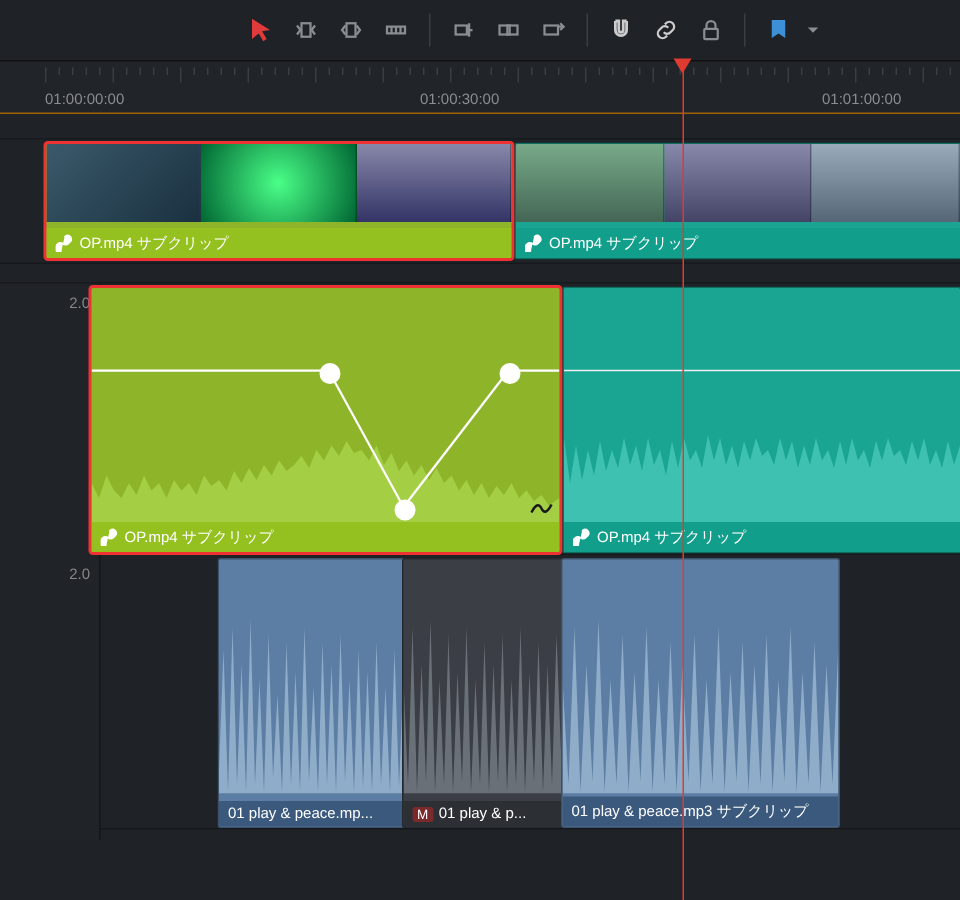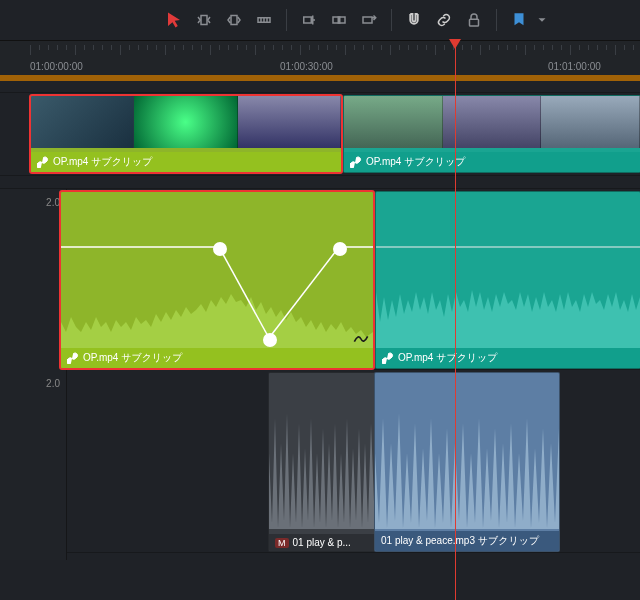--- a/index.html
+++ b/index.html
@@ -1,20 +1,20 @@
 <!DOCTYPE html>
 <html><head>
 <meta charset="utf-8">
 <style>
 body{margin:0;background:#1f2227;font-family:Arial,sans-serif;width:640px;height:600px;overflow:hidden;color:#b0b0b0;font-size:11px}
 .toolbar{height:40px;display:flex;align-items:center;padding-left:160px;gap:2px;background:#1f2227}
 .toolbar .tb{width:28px;height:28px;display:flex;align-items:center;justify-content:center;border-radius:3px;cursor:pointer}
 .toolbar .tb svg{width:18px;height:18px}
 .toolbar .sep{width:1px;height:22px;background:#3a3e44;margin:0 6px}
-.ruler{height:34px;position:relative;background:#212428;border-top:1px solid #111;border-bottom:6px solid #a16207}
+.ruler{height:34px;position:relative;background:#212428;border-top:1px solid #111;border-bottom:1px solid #a16207}
 .playhead{position:absolute;top:40px;bottom:0;width:1px;background:#df3b31;z-index:50;left:455px}
 .playhead::before{content:'';position:absolute;top:-1px;left:-6px;width:0;height:0;border-left:6px solid transparent;border-right:6px solid transparent;border-top:10px solid #df3b31}
 .ruler .tc{position:absolute;top:20px;font-size:10px;color:#8a8d92}
 .ruler .tick{position:absolute;width:1px;background:#3a3e44;top:4px;height:6px}
 .tracks{position:absolute;top:74px;left:0;right:0;bottom:0}
 .track-row{position:relative;border-bottom:1px solid #17191c}
 .track-head{position:absolute;left:0;width:60px;height:100%;background:#202328;border-right:1px solid #151618;display:flex;align-items:flex-start;justify-content:flex-end;padding:8px 6px 0 0;color:#888;font-size:10px}
 .clip{position:absolute;border-radius:2px;overflow:hidden;border:1px solid rgba(0,0,0,0.35)}
 .clip.sel{border:1px solid #e33; box-shadow:0 0 0 1px #e33}
 .clip-label{position:absolute;bottom:0;left:0;right:0;padding:3px 6px;font-size:10px;color:#fff;display:flex;align-items:center;gap:4px;white-space:nowrap;overflow:hidden}
@@ -266,20 +266,28 @@
           </svg>
         <span>OP.mp4 サブクリップ</span>
       </div>
     </div>
   </div>
 
   <div class="track-row" style="height:182px">
     <div class="track-head">
         <span>2.0</span>
       </div>
+    <div class="clip blue" style="left:145px;width:123px;height:178px;top:2px">
+      <svg class="wave" viewBox="0 0 123 156" preserveAspectRatio="none">
+        <path fill="#8fadc9" d="M0,156 0,140 3,60 6,155 9,45 12,150 15,70 18,155 21,40 24,150 27,80 30,155 33,50 36,145 39,90 42,155 45,55 48,150 51,75 54,155 57,45 60,148 63,85 66,155 69,55 72,150 75,70 78,155 81,50 84,148 87,80 90,155 93,60 96,152 99,75 102,155 105,55 108,150 111,85 114,155 117,60 120,152 123,75 123,156 Z"></path>
+      </svg>
+      <div class="clip-label">
+          <span>01 play &amp; peace.mp...</span>
+        </div>
+    </div>
     <div class="clip grey" style="left:268px;width:106px;height:178px;top:2px">
       <svg class="wave" viewBox="0 0 106 156" preserveAspectRatio="none">
         <path fill="#6a7078" d="M0,156 0,80 3,150 6,45 9,155 12,70 15,148 18,40 21,155 24,80 27,150 30,50 33,155 36,75 39,148 42,45 45,155 48,80 51,150 54,55 57,155 60,70 63,148 66,50 69,155 72,80 75,150 78,45 81,155 84,75 87,148 90,55 93,155 96,70 99,150 102,50 106,155 106,156 Z"></path>
       </svg>
       <div class="clip-label">
         <span style="background:#7a2a2a;padding:0 3px;border-radius:2px;font-size:9px">M</span>
         <span>01 play &amp; p...</span>
       </div>
     </div>
     <div class="clip blue" style="left:374px;width:184px;height:178px;top:2px">

